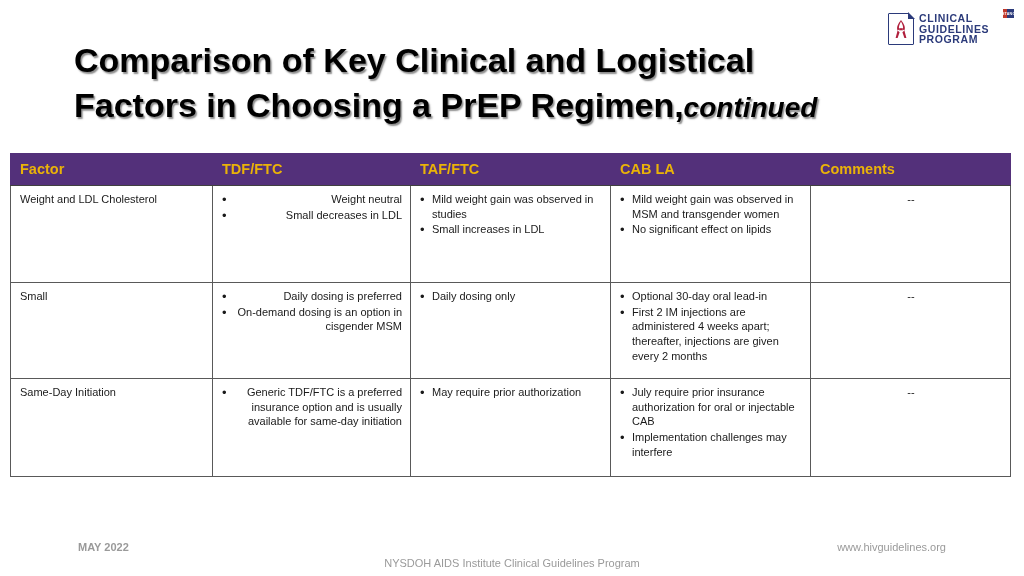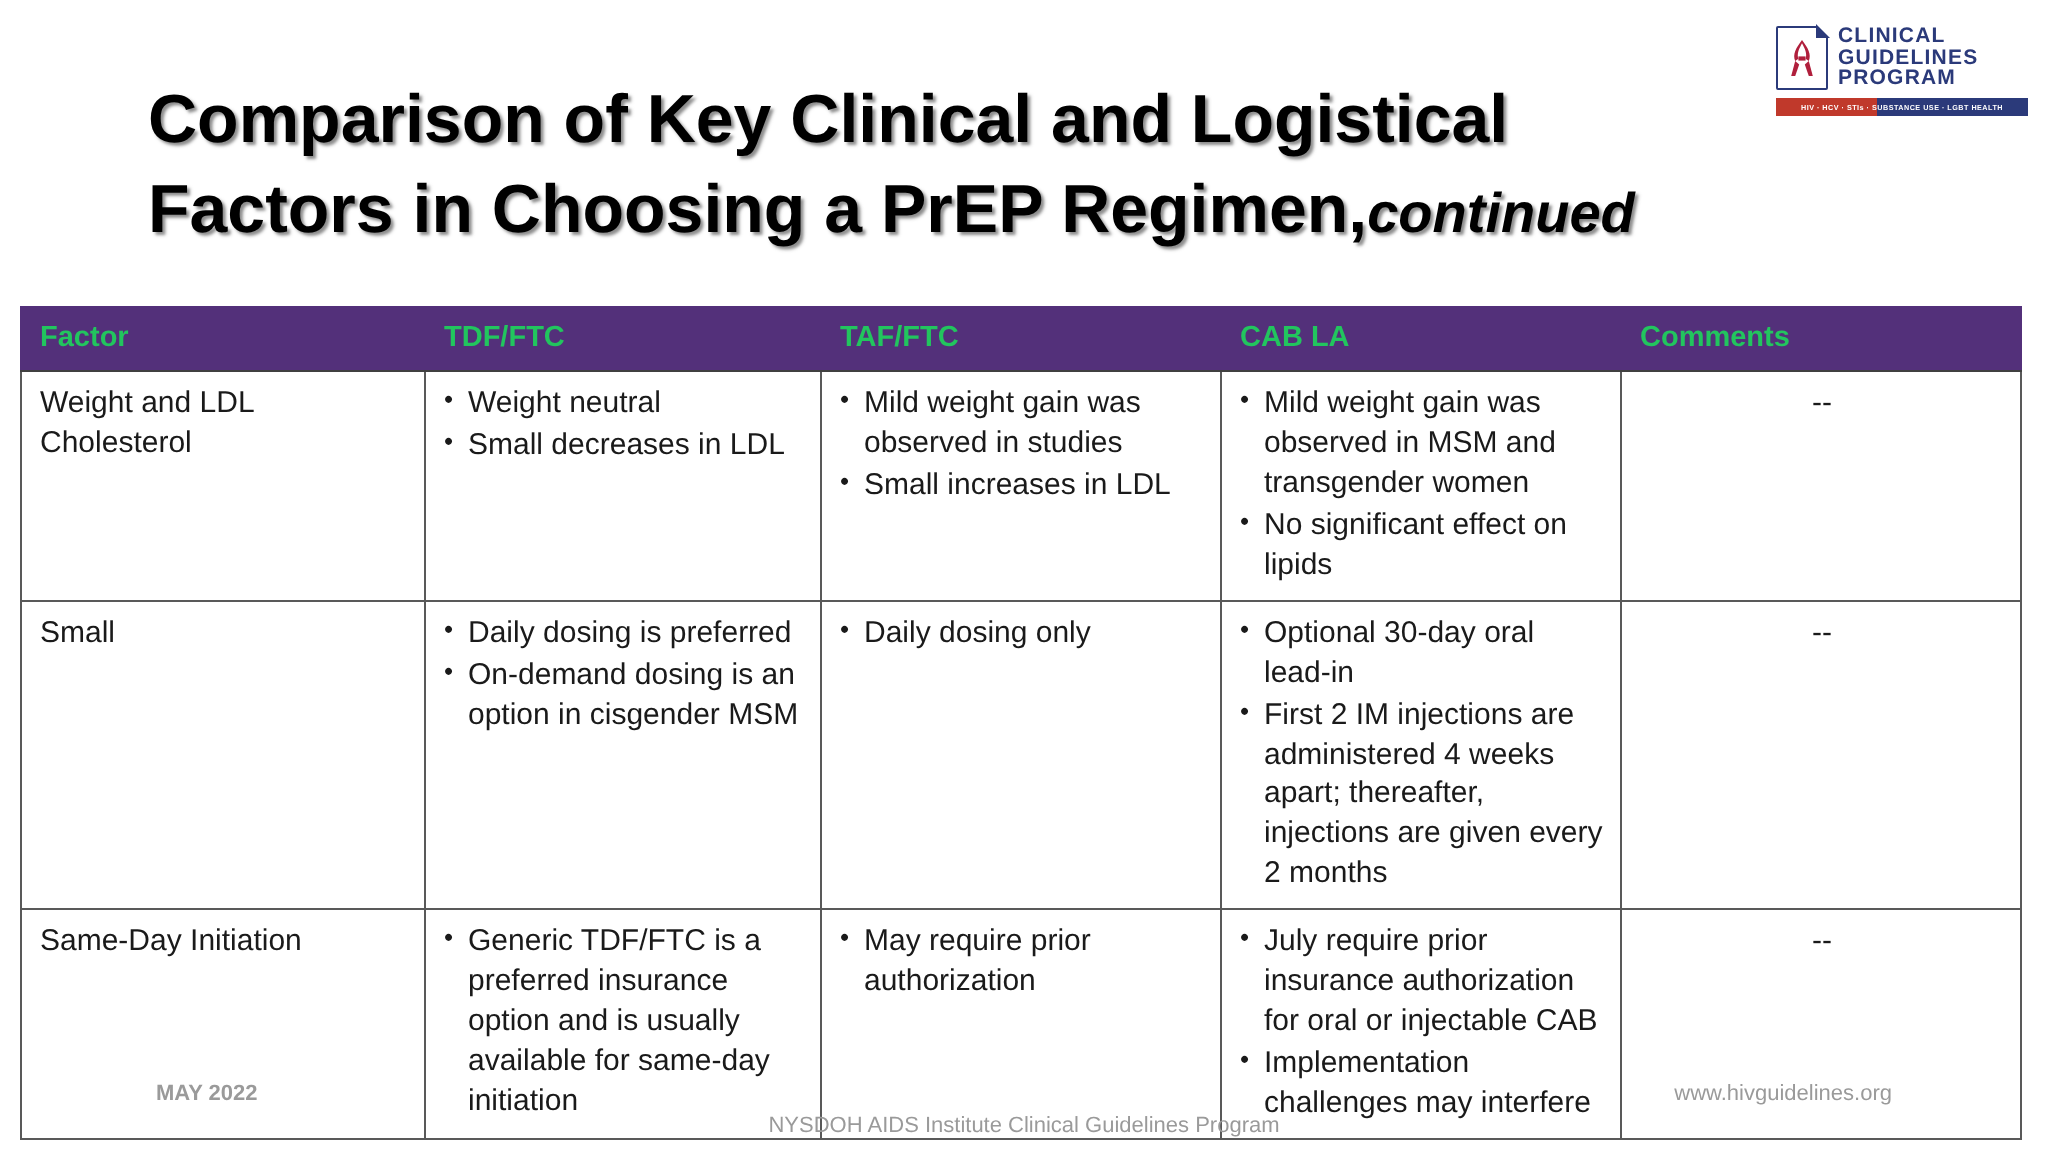--- a/index.html
+++ b/index.html
@@ -9,21 +9,21 @@
     font-family:"Liberation Sans", sans-serif;
     overflow:hidden;
   }
   .slide { position:relative; width:1024px; height:576px; background:#fff; }
 
   
   .logo {
     position:absolute; left:878px; top:8px;
     width:140px; height:54px;
     background:#ffffff;
-    display:flex; flex-direction:column; align-items:stretch;
+    display:flex; flex-direction:row; align-items:stretch;
   }
   .logo-main { display:flex; align-items:center; gap:5px; padding:2px 4px 0 10px; height:40px; }
   .logo-mark {
     position:relative; width:26px; height:32px; flex:0 0 26px;
     background:#ffffff;
     border:1.6px solid #2b3a7a;
     border-radius:1px;
   }
   .logo-mark:after{
     content:""; position:absolute; top:-1.6px; right:-1.6px;
@@ -57,27 +57,27 @@
   .tbl {
     position:absolute; left:10px; top:153px; width:1000px;
     border-collapse:collapse; table-layout:fixed;
   }
   .tbl th, .tbl td {
     border:1px solid #595959;
     vertical-align:top;
     padding:6px 8px 6px 9px;
   }
   .tbl th {
-    background:#53307a; color:#22c55e;
+    background:#53307a; color:#eab308;
     font-size:14.5px; font-weight:bold; text-align:left;
     border-color:#53307a; border-bottom-color:#404040;
     padding-top:7px; padding-bottom:7px; height:32px;
   }
-  .tbl td { font-size:15px; line-height:1.33; color:#1a1a1a; background:#fff; }
-  .c1{width:202px;} .c2{width:198px;} .c3{width:200px;} .c4{width:200px;} .c5{width:200px;}
+  .tbl td { font-size:11px; line-height:1.33; color:#1a1a1a; background:#fff; }
+  .c1{width:202px;} .c2{width:198px;text-align:right;} .c3{width:200px;} .c4{width:200px;} .c5{width:200px;}
   .r1 td{height:97px;} .r2 td{height:96px;} .r3 td{height:98px;}
 
   ul.b { list-style:none; margin:0; padding:0; }
   ul.b li { position:relative; padding-left:12px; margin-bottom:1px; }
   ul.b li:before {
     content:"\2022"; position:absolute; left:0; top:-1px; font-size:13px; color:#1a1a1a;
   }
   .plain { padding-left:0; }
   .dash { text-align:center; padding-top:7px; }
 

